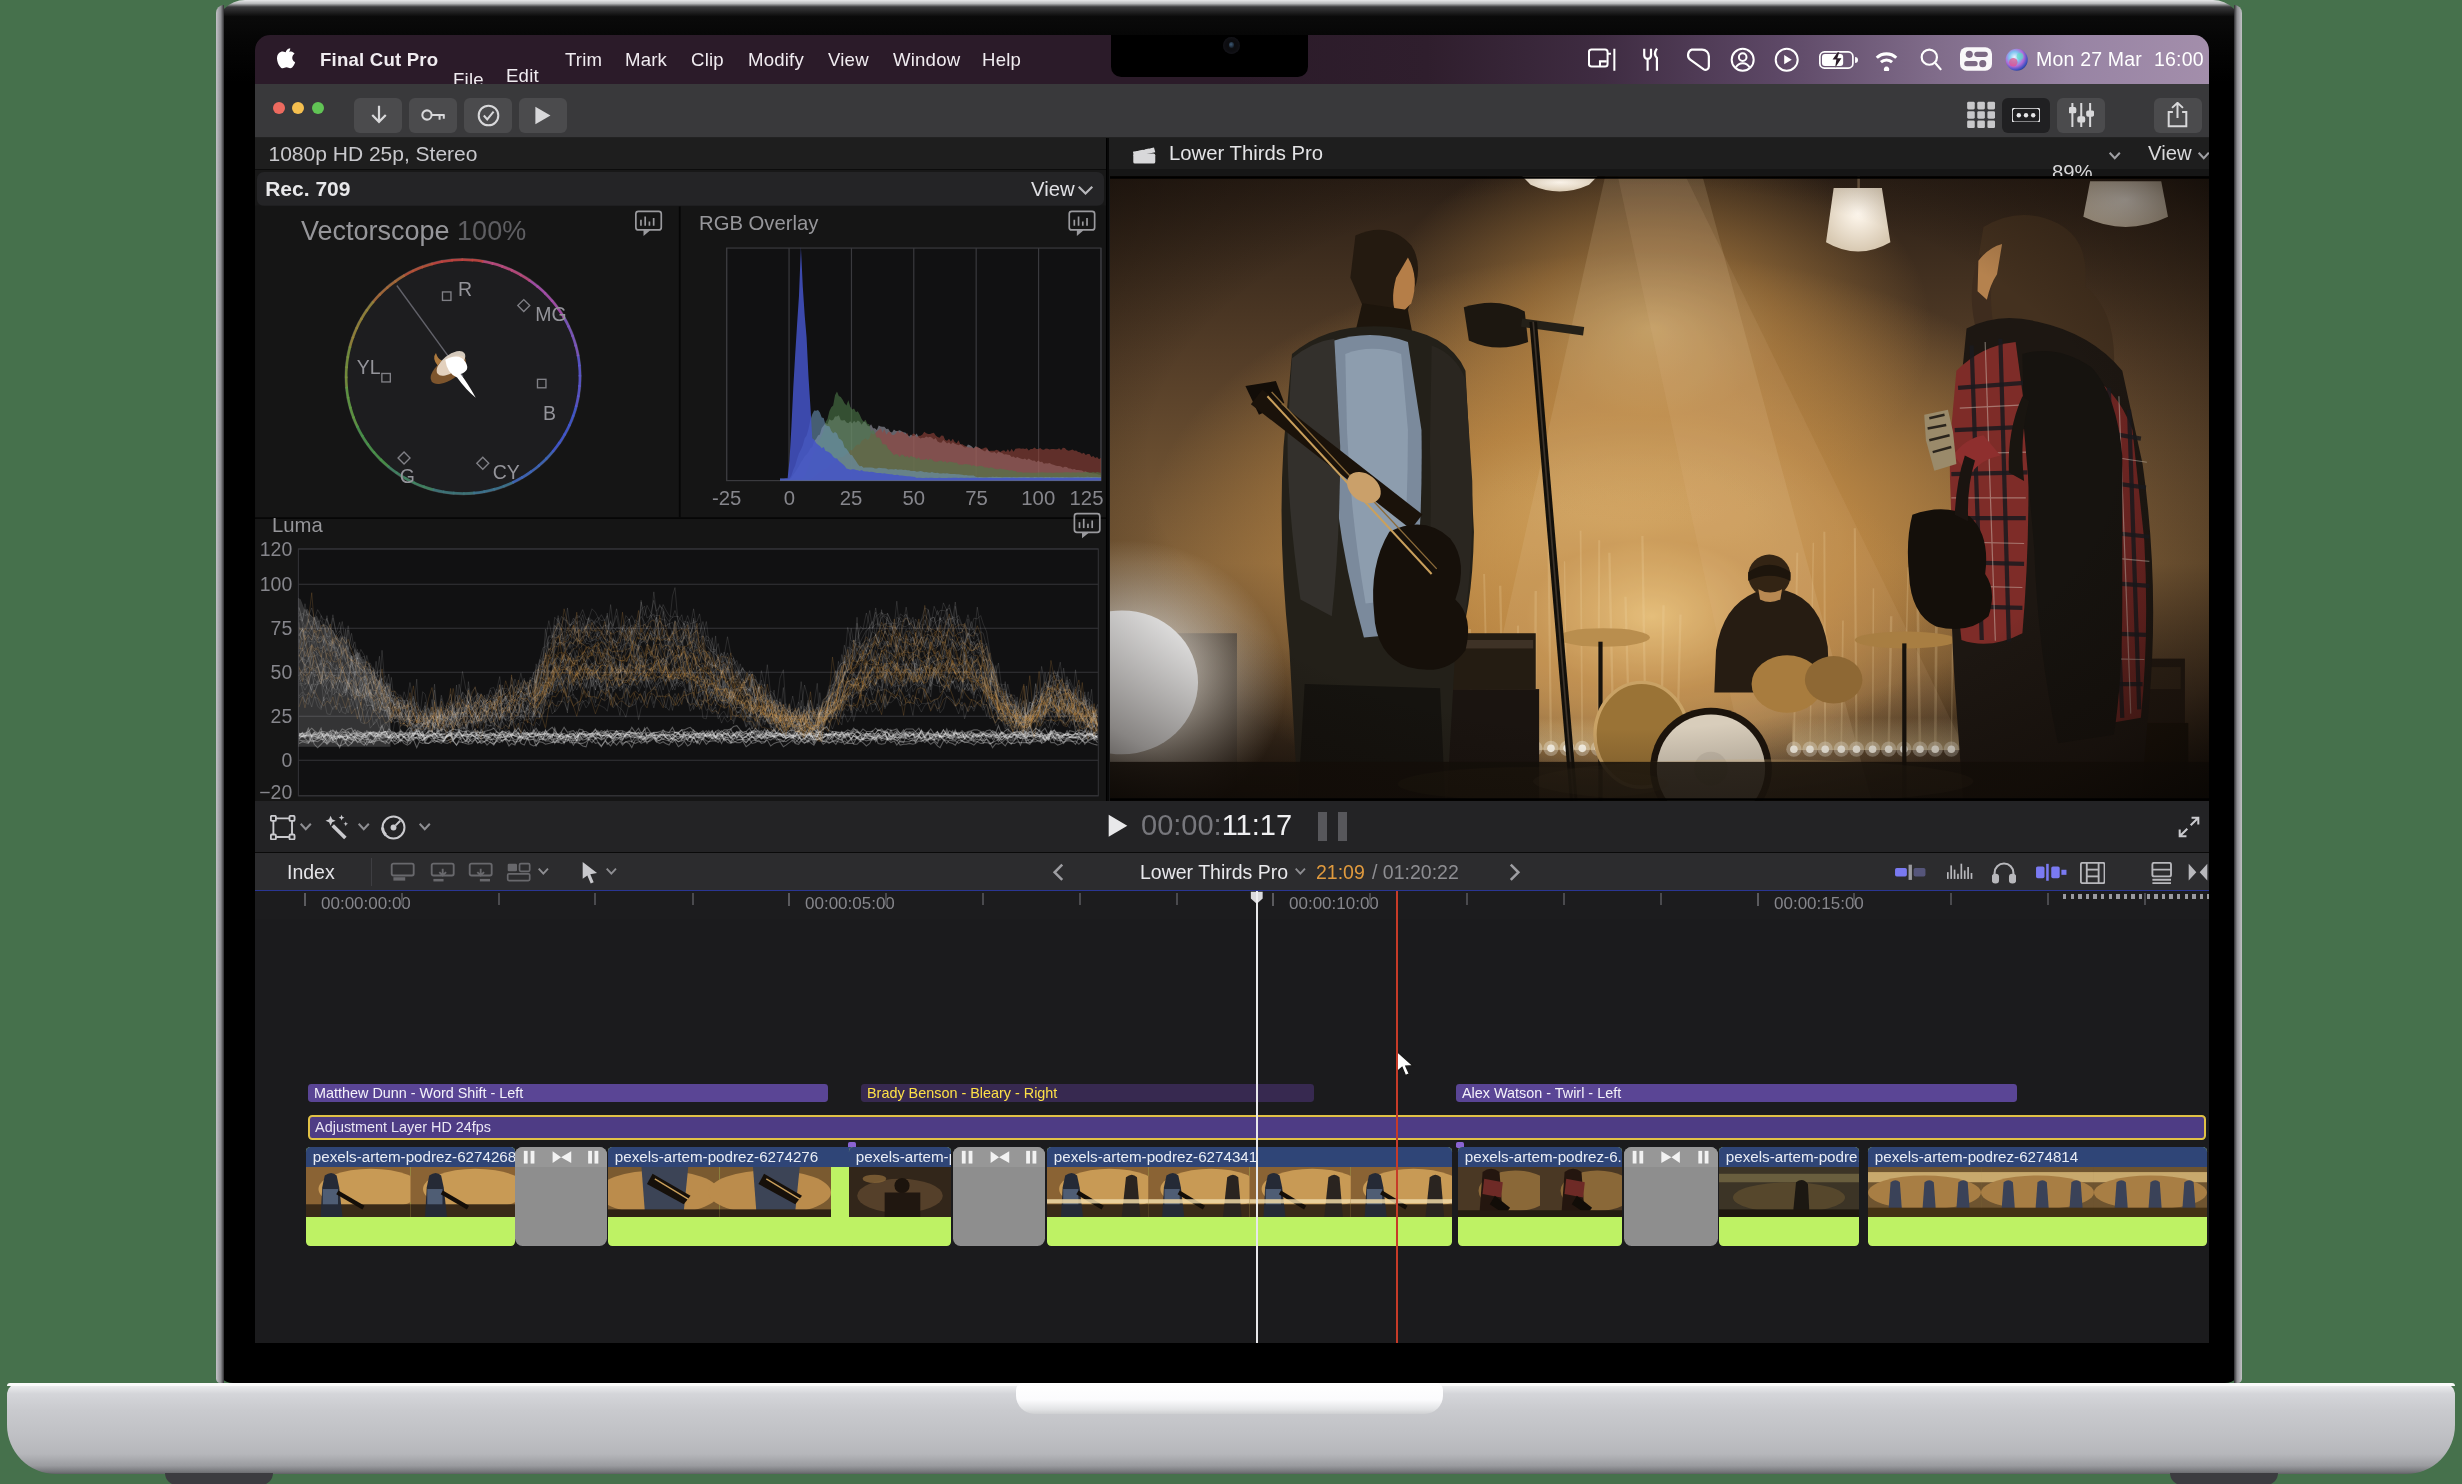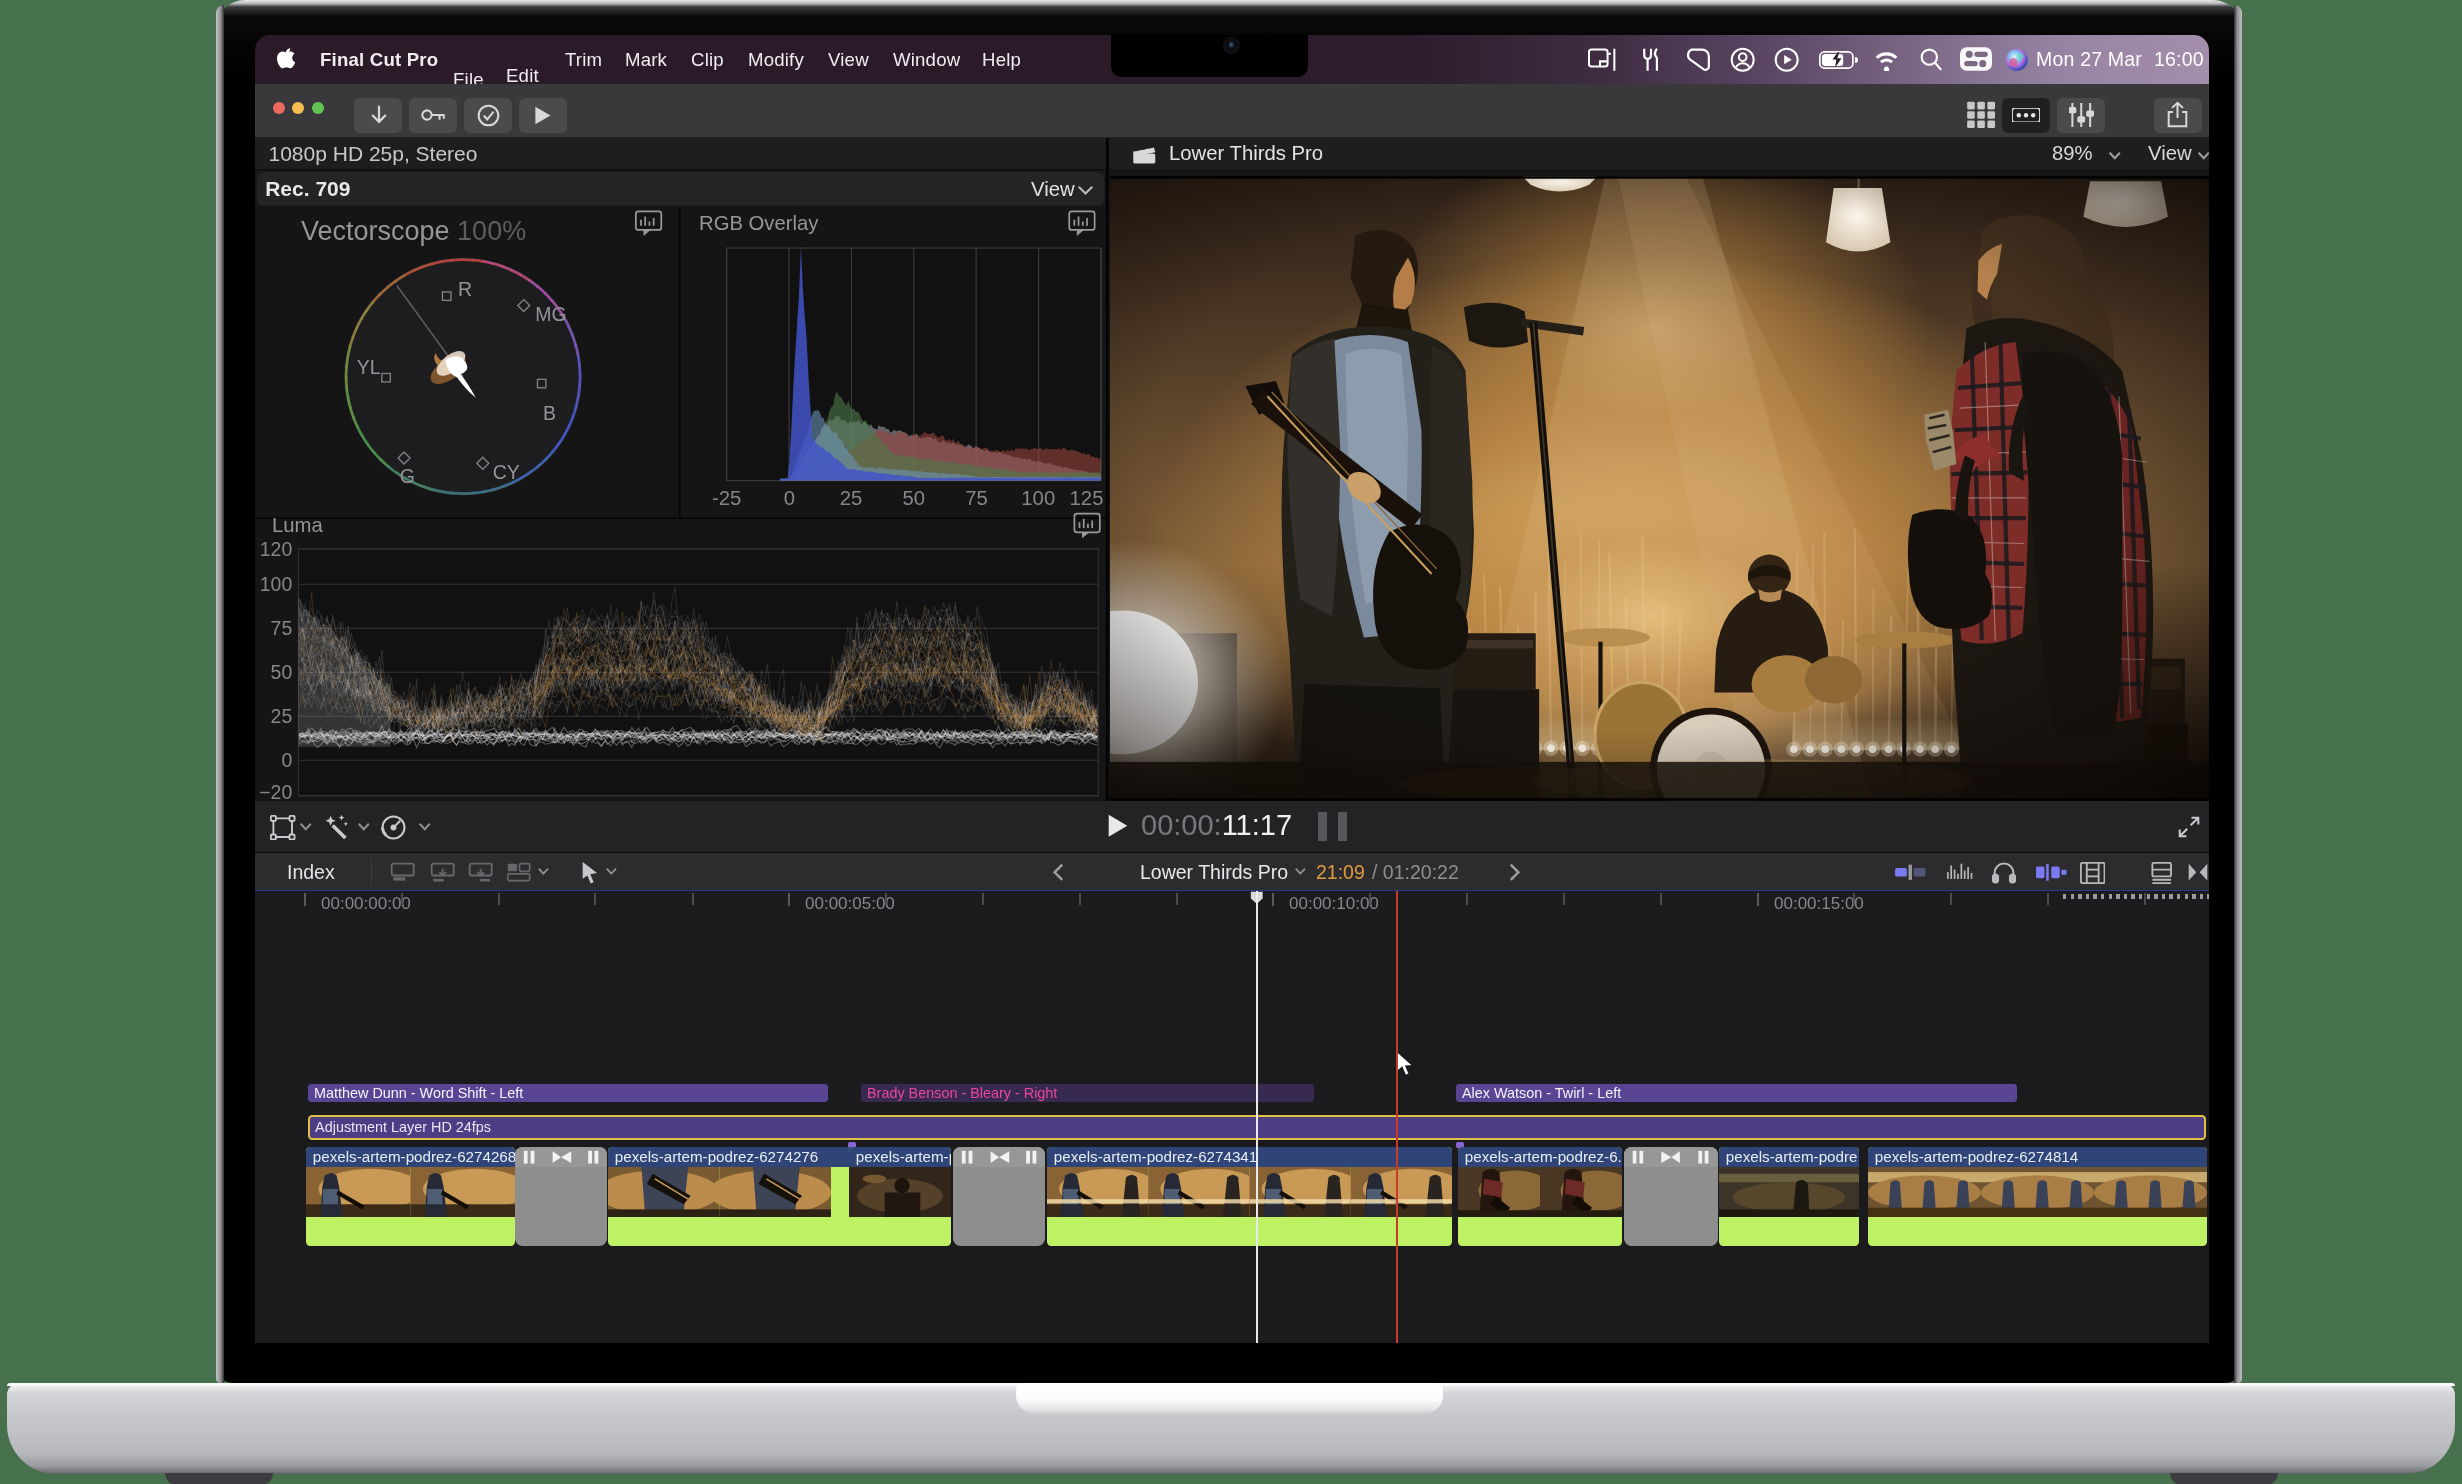--- a/index.html
+++ b/index.html
@@ -461,21 +461,21 @@
 
     </div>
     <div id="viewer">
       <div id="v-head">
         <svg class="abs" style="left:23px;top:6.8px;" width="25.4" height="20.3" viewBox="0 0 30 24" fill="#d8d8da">
           <path d="M1 8 L26 3 L27.5 8.5 L2.5 13.5 z"></path>
           <rect x="1.5" y="10" width="26" height="12" rx="2"></rect>
           <path d="M4 7.4 l3.5 -3 l3 -0.6 l-3.5 3 z M12 5.8 l3.5 -3 l3 -0.6 l-3.5 3 z M20 4.2 l3.5 -3 l2.5 -0.5 l-3.3 2.9 z" fill="#1e1e1e"></path>
         </svg>
         <span style="margin-left:60px;">Lower Thirds Pro</span>
-        <span style="position:absolute;left:943px;color:#d8d8da;">89%</span>
+        <span style="position:absolute;left:943px;color:#d8d8da;margin-top:19px;">89%</span>
         <svg style="position:absolute;left:999px;top:12.7px;" width="13.5" height="9.3" viewBox="0 0 16 11" fill="none" stroke="#a0a0a4" stroke-width="2.4">
             <path d="M2 2 L8 8.5 L14 2"></path>
           </svg>
         <span style="position:absolute;left:1039px;color:#d8d8da;">View</span>
         <svg style="position:absolute;left:1088px;top:12.7px;" width="13.5" height="9.3" viewBox="0 0 16 11" fill="none" stroke="#a0a0a4" stroke-width="2.4">
             <path d="M2 2 L8 8.5 L14 2"></path>
           </svg>
       </div>
       <div id="video">
 <svg width="1102" height="625" viewBox="0 0 1302 738">
@@ -887,21 +887,21 @@
 <div class="tick" style="left:1502px;height:13.5px;background:#5a5a5e;"></div>
 <div class="rlab" style="left:1519px;">00:00:15:00</div>
 <div class="tick" style="left:1598px;"></div>
 <div class="tick" style="left:1695px;"></div>
 <div class="tick" style="left:1792px;"></div>
 <div class="tick" style="left:1889px;"></div>
 
 </div>
       <div class="dashsel"></div>
       <div class="titleclip" style="left:53px;width:520px;background:#5a4595;">Matthew Dunn - Word Shift - Left</div>
-      <div class="titleclip" style="left:606px;width:453px;background:#372950;color:#ec4899;">Brady Benson - Bleary - Right</div>
+      <div class="titleclip" style="left:606px;width:453px;background:#372950;color:#fde047;">Brady Benson - Bleary - Right</div>
       <div class="titleclip" style="left:1201px;width:561px;background:#5a4595;">Alex Watson - Twirl - Left</div>
       <div id="adjlayer">Adjustment Layer HD 24fps</div>
       <div class="pmark" style="left:593px;"></div>
       <div class="pmark" style="left:1201px;"></div>
       <div id="clipsrow">
 <div class="clip" style="left:51px;width:209px;">
             <div class="hd">pexels-artem-podrez-6274268</div>
 <svg class="thumbs" width="209" height="50" viewBox="0 0 247 59" preserveAspectRatio="none">
               <g transform="translate(0.0,0)">
                 <rect width="123.5" height="59" fill="#8a6334"></rect>

